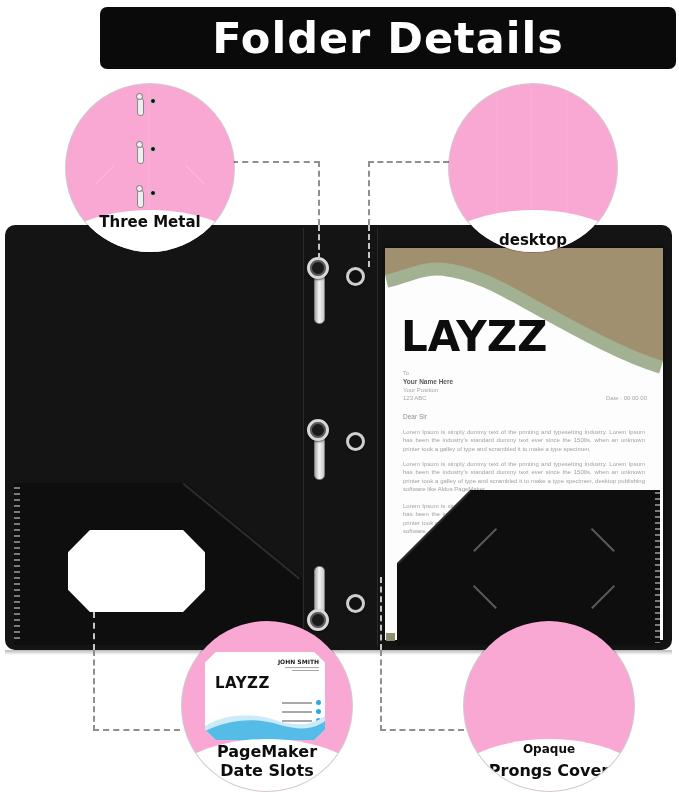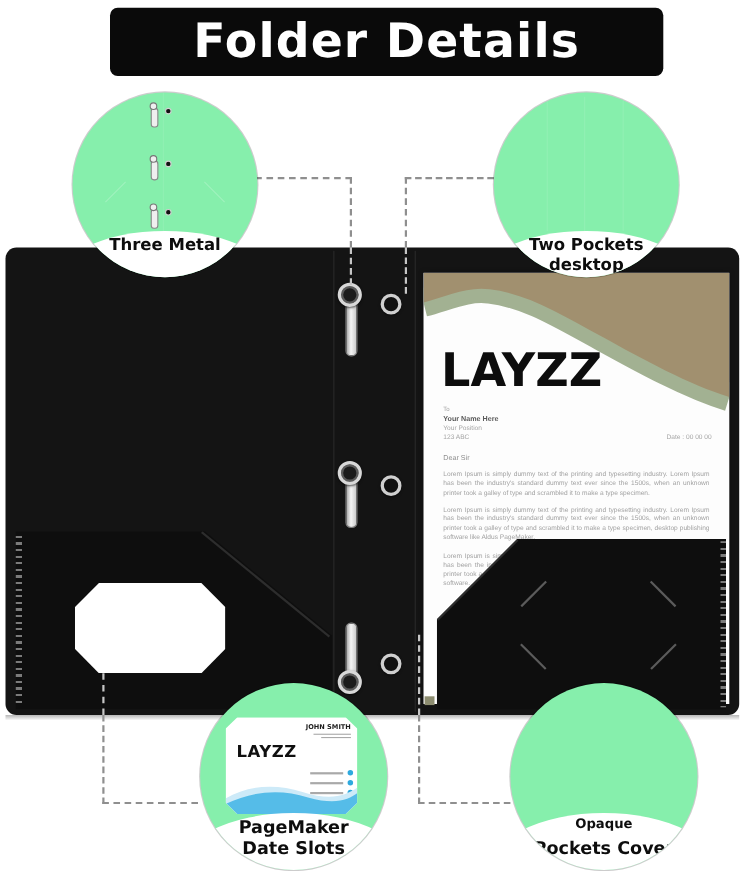--- a/index.html
+++ b/index.html
@@ -1,21 +1,21 @@
 <!DOCTYPE html>
 <html><head>
 <meta charset="utf-8">
 <style>
   html,body{margin:0;padding:0;background:#ffffff;}
   .stage{position:relative;width:679px;height:792px;background:#ffffff;overflow:hidden;
          font-family:"DejaVu Sans","Liberation Sans",sans-serif;}
   .abs{position:absolute;}
 
   
-  .banner{left:100px;top:7px;width:503px;height:62px;background:#0a0a0a;border-radius:7px;
+  .banner{left:100px;top:7px;width:576px;height:62px;background:#0a0a0a;border-radius:7px;
           display:flex;align-items:center;justify-content:center;z-index:30;}
   .banner span{color:#ffffff;font-size:43px;font-weight:800;letter-spacing:1px;}
 
   
   .folder{left:5px;top:225px;width:667px;height:425px;background:#141414;border-radius:10px;z-index:1;}
   .crease{width:1px;background:rgba(255,255,255,0.09);z-index:4;}
   .folder-shadow{left:5px;top:650px;width:667px;height:5px;
                  background:linear-gradient(#b7b7b7,rgba(255,255,255,0));z-index:2;}
 
   
@@ -47,21 +47,21 @@
            box-shadow:inset 0 0 0 2px #5a5a5a, 0 1px 2px rgba(0,0,0,.6);box-sizing:border-box;z-index:6;}
   .ring{width:19px;height:19px;border-radius:50%;border:3px solid #cfcfcf;box-sizing:border-box;
         background:#101010;box-shadow:0 1px 2px rgba(0,0,0,.5);z-index:5;}
 
   
   .dh{border-top:2px dashed #8f8f8f;height:0;z-index:15;}
   .dv{border-left:2px dashed #8f8f8f;width:0;z-index:15;}
   .dv-lt{border-left:2px dashed #c6c6c6;width:0;z-index:15;}
 
   
-  .circle{border-radius:50%;background:#86efac;overflow:hidden;z-index:20;
+  .circle{border-radius:50%;background:#f9a8d4;overflow:hidden;z-index:20;
           box-shadow:0 0 0 1px rgba(0,0,0,0.2);}
   .circle .chord{position:absolute;background:#ffffff;border-radius:50%;}
   .circle .lbl{position:absolute;width:100%;text-align:center;color:#0d0d0d;font-weight:800;z-index:3;}
   .tl{left:66px;top:84px;width:168px;height:168px;}
   .tr{left:449px;top:84px;width:168px;height:168px;}
   .bl{left:182px;top:621px;width:170px;height:170px;}
   .br{left:464px;top:621px;width:170px;height:170px;}
 
   .mini-strip{position:absolute;width:5px;height:16px;border-radius:3px;background:#efefef;border:1px solid #888;}
   .mini-head{position:absolute;width:7px;height:7px;border-radius:50%;background:#efefef;border:1px solid #777;box-sizing:border-box;}
@@ -168,21 +168,20 @@
     <div class="mini-slit" style="left:116px;top:90px;transform:rotate(45deg);"></div>
     <div class="chord" style="left:-20px;top:126px;width:208px;height:104px;"></div>
     <div class="lbl" style="top:129px;font-size:15px;">Three Metal</div>
   </div>
 
   <div class="abs circle tr">
     <div class="tr-crease" style="left:48px;"></div>
     <div class="tr-crease" style="left:82px;"></div>
     <div class="tr-crease" style="left:117px;"></div>
     <div class="chord" style="left:-20px;top:126px;width:208px;height:104px;"></div>
-    <div class="lbl" style="top:129px;font-size:15px;">Two Pockets</div>
     <div class="lbl" style="top:147px;font-size:15px;">desktop</div>
   </div>
 
   <div class="abs circle bl">
     <div class="card">
       <div class="card-brand">LAYZZ</div>
       <div class="card-name">JOHN SMITH</div>
       <div class="bar" style="right:6px;top:14.5px;width:34px;"></div>
       <div class="bar" style="right:6px;top:17.5px;width:27px;"></div>
       <div class="bar" style="right:13px;top:50px;width:30px;"></div>
@@ -199,16 +198,16 @@
       </svg>
     </div>
     <div class="chord" style="left:-21px;top:118px;width:212px;height:110px;"></div>
     <div class="lbl" style="top:121px;font-size:16px;">PageMaker</div>
     <div class="lbl" style="top:140px;font-size:16px;">Date Slots</div>
   </div>
 
   <div class="abs circle br">
     <div class="chord" style="left:-21px;top:118px;width:212px;height:110px;"></div>
     <div class="lbl" style="top:121px;font-size:12px;">Opaque</div>
-    <div class="lbl" style="top:140px;font-size:16px;">Pockets Cover</div>
+    <div class="lbl" style="top:140px;font-size:16px;">Prongs Cover</div>
   </div>
 
 </div>
 
 </body></html>

